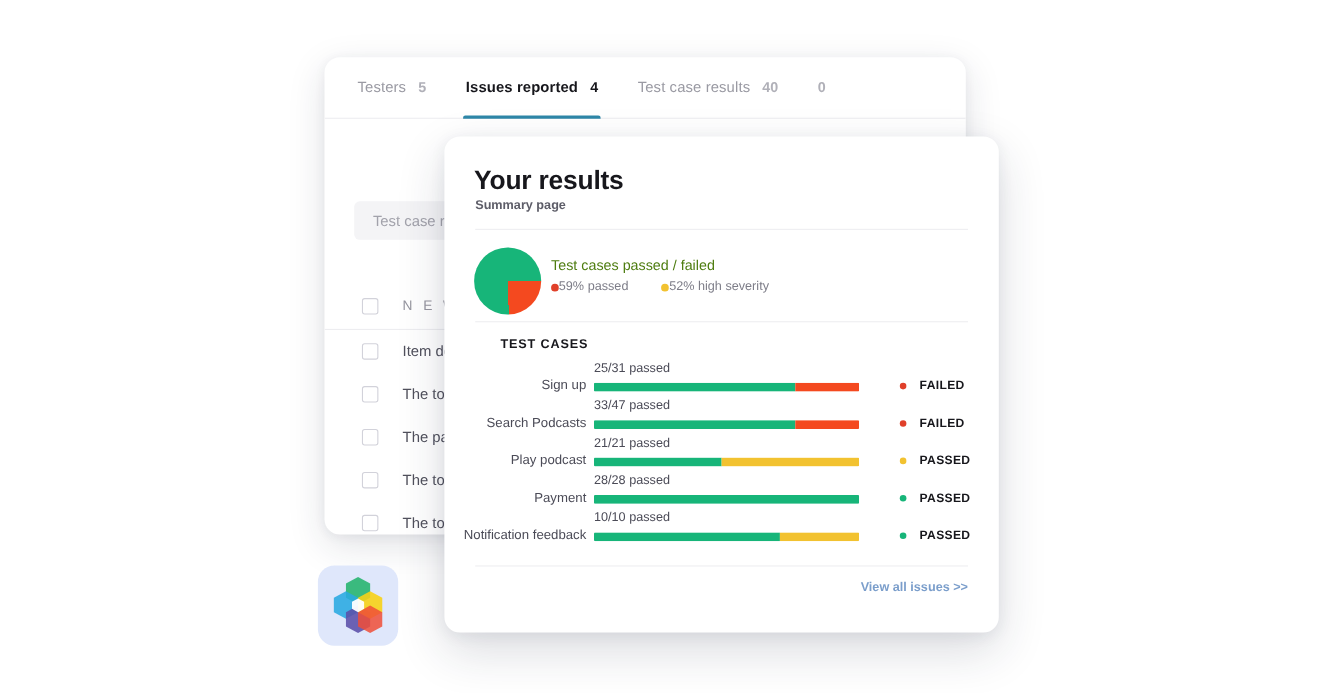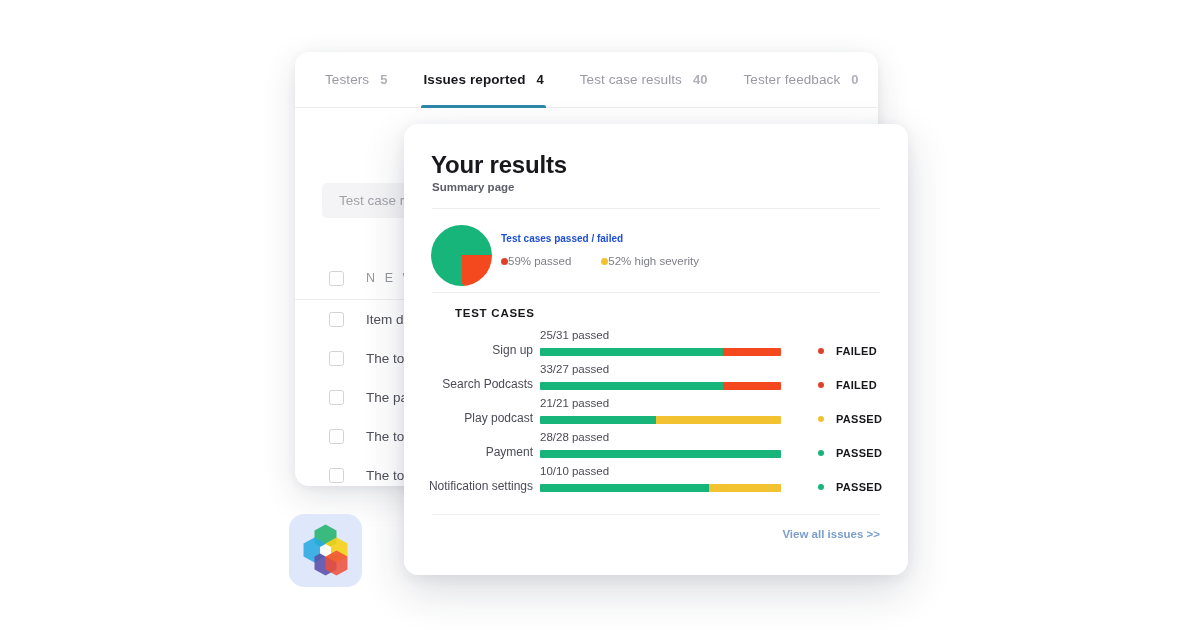--- a/index.html
+++ b/index.html
@@ -199,23 +199,23 @@
     background: conic-gradient(
       from 90deg,
       #f4491f 0deg 88deg,
       #17b579 88deg 360deg
     );
   }
   #summary-title {
     position: absolute;
     left: 97px;
     top: 109px;
-    font-size: 10px;
-    font-weight: bold;
-    color: #1d4ed8;
+    font-size: 13px;
+    font-weight: normal;
+    color: #4d7c0f;
   }
   #summary-legend {
     position: absolute;
     left: 97px;
     top: 131px;
     display: flex;
     align-items: center;
     gap: 30px;
   }
   .legend-item {
@@ -343,21 +343,20 @@
         </div>
         <div class="tab active">
           <span class="tab-label">Issues reported</span>
           <span class="tab-count">4</span>
         </div>
         <div class="tab">
           <span class="tab-label">Test case results</span>
           <span class="tab-count">40</span>
         </div>
         <div class="tab">
-          <span class="tab-label">Tester feedback</span>
           <span class="tab-count">0</span>
         </div>
       </div>
 
     <div id="search-box">
       <span class="ph">Test case re</span>
     </div>
 
     <div id="issue-list">
         <div class="row section">
@@ -422,21 +421,21 @@
             <div class="seg" style="background: rgb(23, 181, 121); width: 76%;"></div>
             <div class="seg" style="background: rgb(244, 73, 31); width: 24%;"></div>
           </div>
           <div class="status">
             <span class="status-dot" style="background: rgb(224, 64, 42);"></span>
             <span class="status-text">FAILED</span>
           </div>
         </div>
         <div class="bar-row">
           <div class="bar-label">Search Podcasts</div>
-          <div class="bar-caption">33/27 passed</div>
+          <div class="bar-caption">33/47 passed</div>
           <div class="bar-track">
             <div class="seg" style="background: rgb(23, 181, 121); width: 76%;"></div>
             <div class="seg" style="background: rgb(244, 73, 31); width: 24%;"></div>
           </div>
           <div class="status">
             <span class="status-dot" style="background: rgb(224, 64, 42);"></span>
             <span class="status-text">FAILED</span>
           </div>
         </div>
         <div class="bar-row">
@@ -456,21 +455,21 @@
           <div class="bar-caption">28/28 passed</div>
           <div class="bar-track">
             <div class="seg" style="background: rgb(23, 181, 121); width: 100%;"></div>
           </div>
           <div class="status">
             <span class="status-dot" style="background: rgb(23, 181, 121);"></span>
             <span class="status-text">PASSED</span>
           </div>
         </div>
         <div class="bar-row">
-          <div class="bar-label">Notification settings</div>
+          <div class="bar-label">Notification feedback</div>
           <div class="bar-caption">10/10 passed</div>
           <div class="bar-track">
             <div class="seg" style="background: rgb(23, 181, 121); width: 70%;"></div>
             <div class="seg" style="background: rgb(242, 194, 48); width: 30%;"></div>
           </div>
           <div class="status">
             <span class="status-dot" style="background: rgb(23, 181, 121);"></span>
             <span class="status-text">PASSED</span>
           </div>
         </div>

